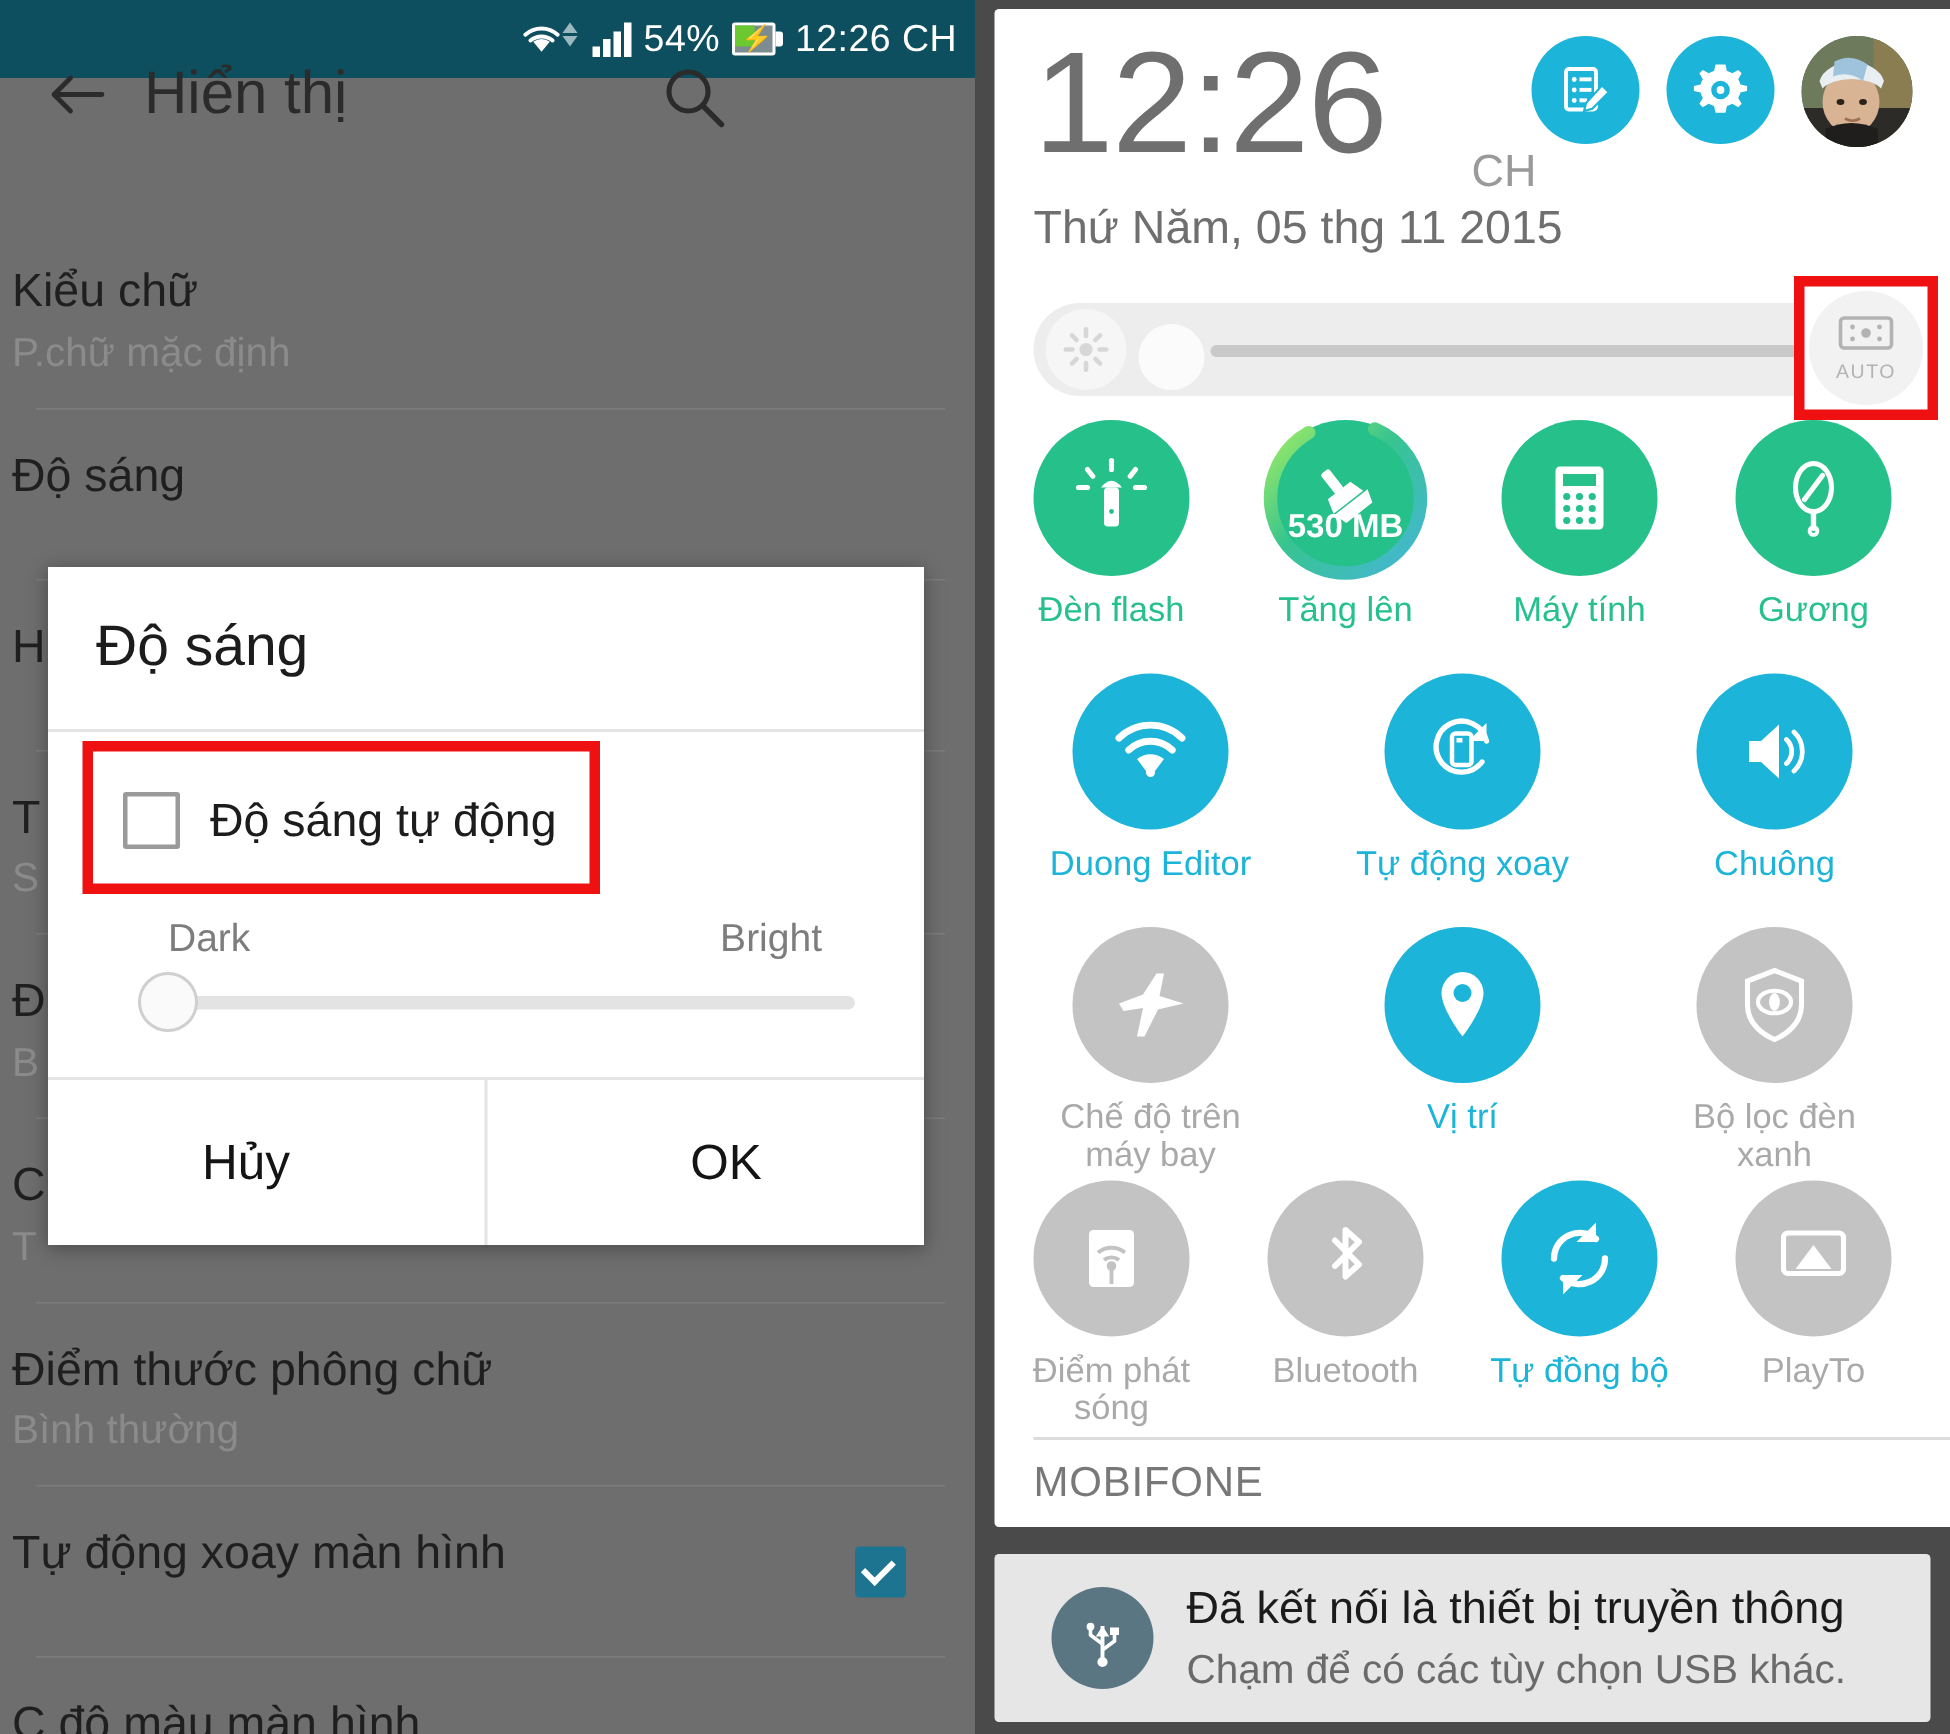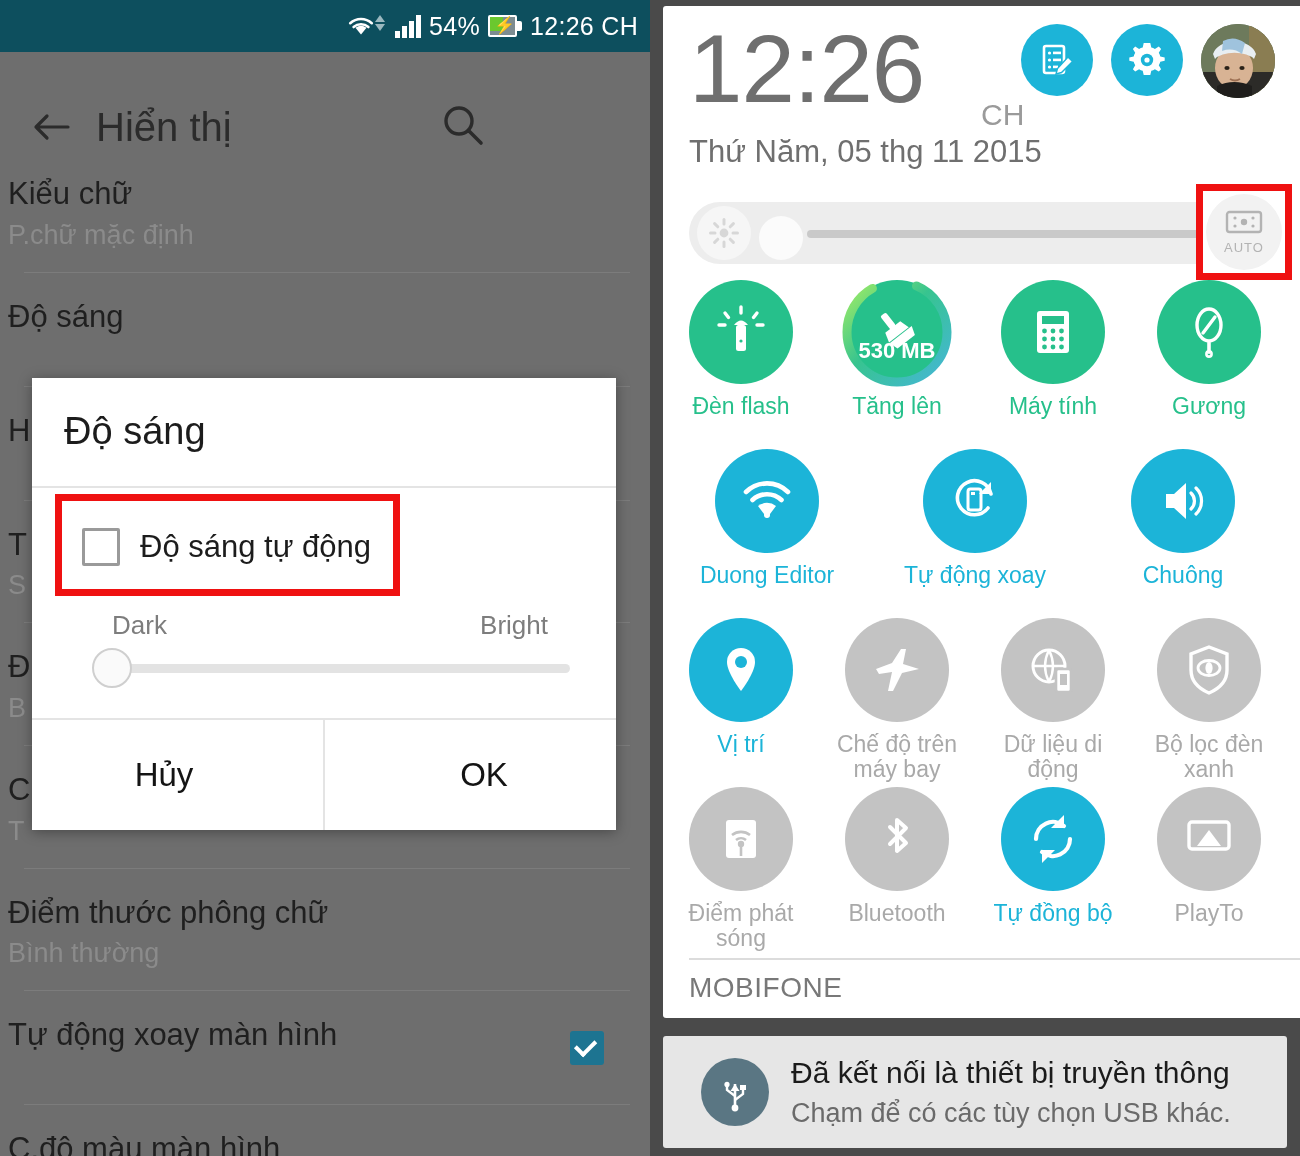--- a/index.html
+++ b/index.html
@@ -32,21 +32,21 @@
   #signal-ic { display:flex; align-items:flex-end; gap:2px; height:24px; margin-left:6px;}
   #signal-ic span { width:5px; background:#fff; }
   #batt-ic { position: relative; width:34px; height:22px; }
   .batt-body { position:absolute; left:0; top:0; width:29px; height:22px; background:#7d8c91; border:2px solid #fff; border-radius:2px;}
   .batt-fill { position:absolute; left:2px; top:2px; width:13px; height:14px; background:#6bc82e; }
   .batt-tip { position:absolute; right:0; top:6px; width:5px; height:10px; background:#fff; border-radius:0 2px 2px 0;}
   .batt-bolt { position:absolute; left:6px; top:1px; font-size:17px; color:#fff; line-height:20px; }
 
   #left-appbar {
     position:absolute; left:0; top:40px; width:516px; height:110px;
-    display:flex; align-items:flex-end; padding: 0 28px;
+    display:flex; align-items:flex-start; padding: 0 28px;
   }
   #back-arrow { width:46px; height:46px; position:relative; flex:0 0 auto; }
   #left-title { font-size:40px; color:#2b2b2b; font-weight:400; margin-left:22px; flex:1 1 auto; }
   #search-btn { width:50px; height:50px; position:relative; flex:0 0 auto; }
 
   #settings-list { position:absolute; left:0; top:150px; width:650px; }
   .setting-row { position:relative; padding: 26px 24px 22px 8px; min-height:114px; }
   .setting-row .st-title { font-size:31px; color:#1f1f1f; line-height:1.15; }
   .setting-row .st-sub   { font-size:27px; color:#8b8b8b; margin-top:8px; line-height:1.15; }
   .setting-row .divider { position:absolute; left:24px; right:20px; bottom:0; height:1px; background:#7c7c7c; }
@@ -438,46 +438,35 @@
                     <path d="M37 21 a11 11 0 0 1 0 16"></path>
                     <path d="M42 16 a18 18 0 0 1 0 26"></path>
                   </g>
                 </svg>
               </div>
               <div class="tile-label cyan">Chuông</div>
             </div>
           </div>
           <div class="tile-row">
             <div class="tile">
+              <div class="tile-ic gray">
+                <svg width="58" height="58" viewBox="0 0 58 58">
+                  <path d="M51 28 L34 32 L25 50 h-5 l4 -19 L11 33 l-3 -5 L24 22 L33 8 h5 l-3 15 Z" fill="#fff"></path>
+                </svg>
+              </div>
+              <div class="tile-label gray">Chế độ trên máy bay</div>
+            </div>
+            <div class="tile">
               <div class="tile-ic cyan">
                 <svg width="58" height="58" viewBox="0 0 58 58">
                   <path d="M29 7 a14 14 0 0 1 14 14 c0 11 -14 29 -14 29 S15 32 15 21 A14 14 0 0 1 29 7 Z" fill="#fff"></path>
                   <circle cx="29" cy="21" r="6" fill="#1cb4d8"></circle>
                 </svg>
               </div>
               <div class="tile-label cyan">Vị trí</div>
-            </div>
-            <div class="tile">
-              <div class="tile-ic gray">
-                <svg width="58" height="58" viewBox="0 0 58 58">
-                  <path d="M51 28 L34 32 L25 50 h-5 l4 -19 L11 33 l-3 -5 L24 22 L33 8 h5 l-3 15 Z" fill="#fff"></path>
-                </svg>
-              </div>
-              <div class="tile-label gray">Chế độ trên máy bay</div>
-            </div>
-            <div class="tile">
-              <div class="tile-ic gray">
-                <svg width="58" height="58" viewBox="0 0 58 58">
-                  <circle cx="25" cy="25" r="16" fill="none" stroke="#fff" stroke-width="3"></circle>
-                  <path d="M9 25 h32 M25 9 q8 16 0 32 M25 9 q-8 16 0 32" stroke="#fff" stroke-width="2.4" fill="none"></path>
-                  <rect x="32" y="28" width="15" height="23" rx="2.5" fill="#fff" stroke="#c3c3c3" stroke-width="2.6"></rect>
-                  <rect x="36" y="33" width="7" height="11" fill="#c3c3c3"></rect>
-                </svg>
-              </div>
-              <div class="tile-label gray">Dữ liệu di động</div>
             </div>
             <div class="tile">
               <div class="tile-ic gray">
                 <svg width="58" height="58" viewBox="0 0 58 58">
                   <path d="M29 6 L47 13 v16 c0 13 -11 20 -18 23 -7 -3 -18 -10 -18 -23 V13 Z" fill="none" stroke="#fff" stroke-width="3.4"></path>
                   <ellipse cx="29" cy="27" rx="11" ry="7.5" fill="none" stroke="#fff" stroke-width="2.8"></ellipse>
                   <ellipse cx="29" cy="27" rx="3.6" ry="6" fill="#fff"></ellipse>
                 </svg>
               </div>
               <div class="tile-label gray">Bộ lọc đèn xanh</div>

